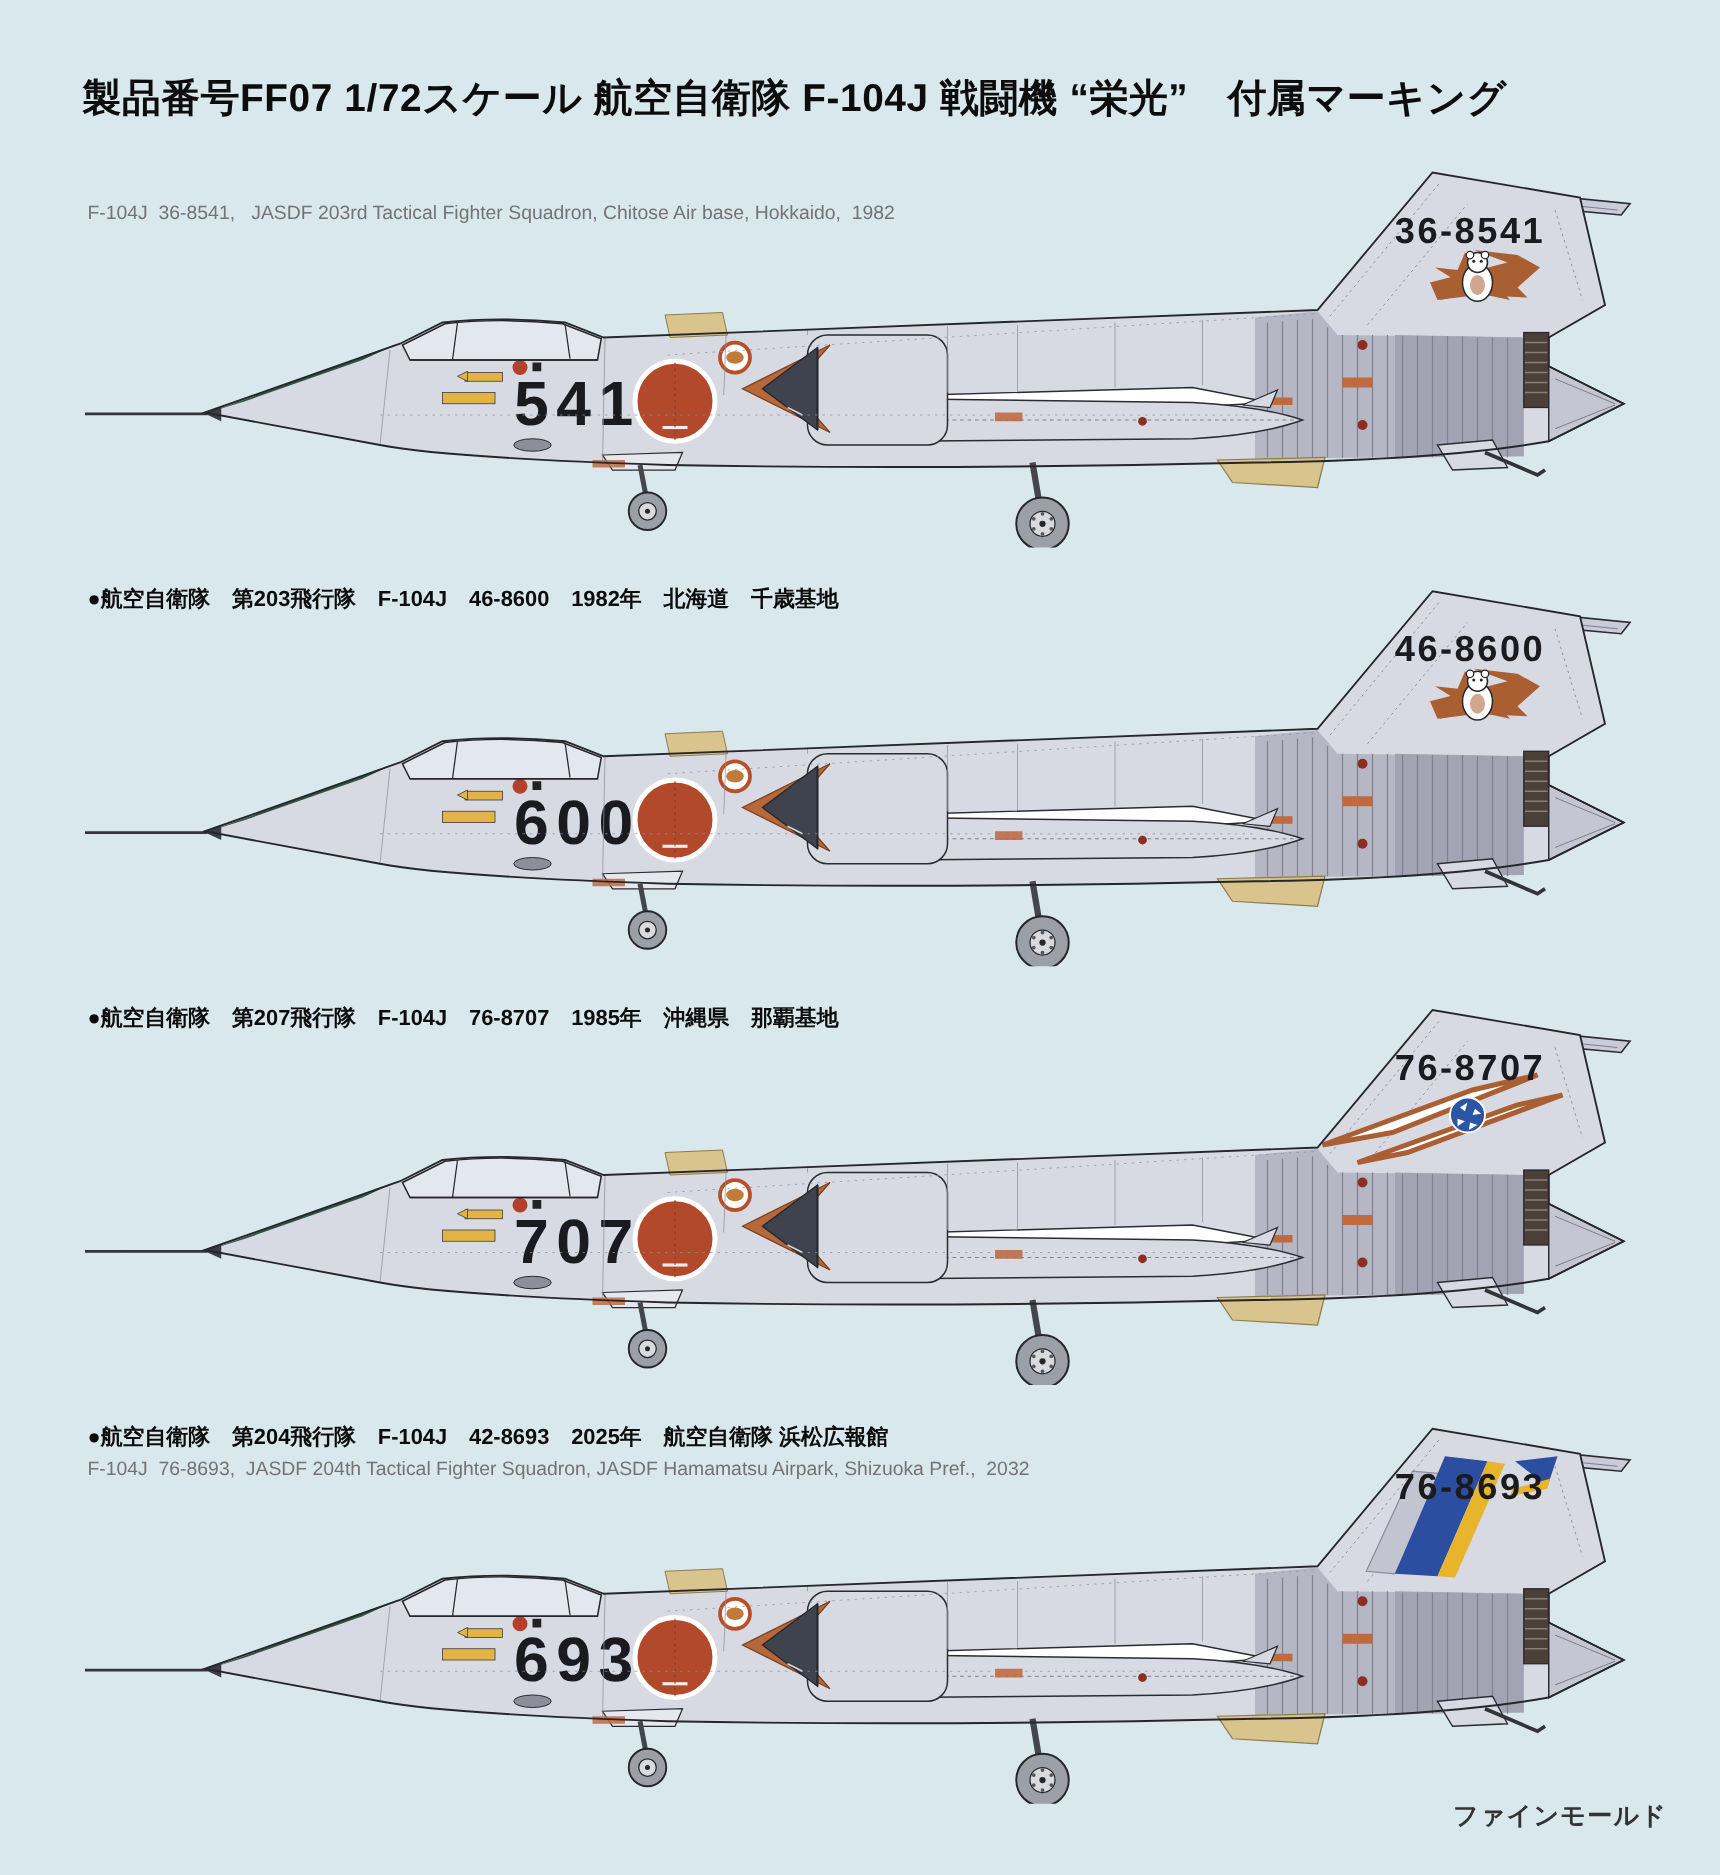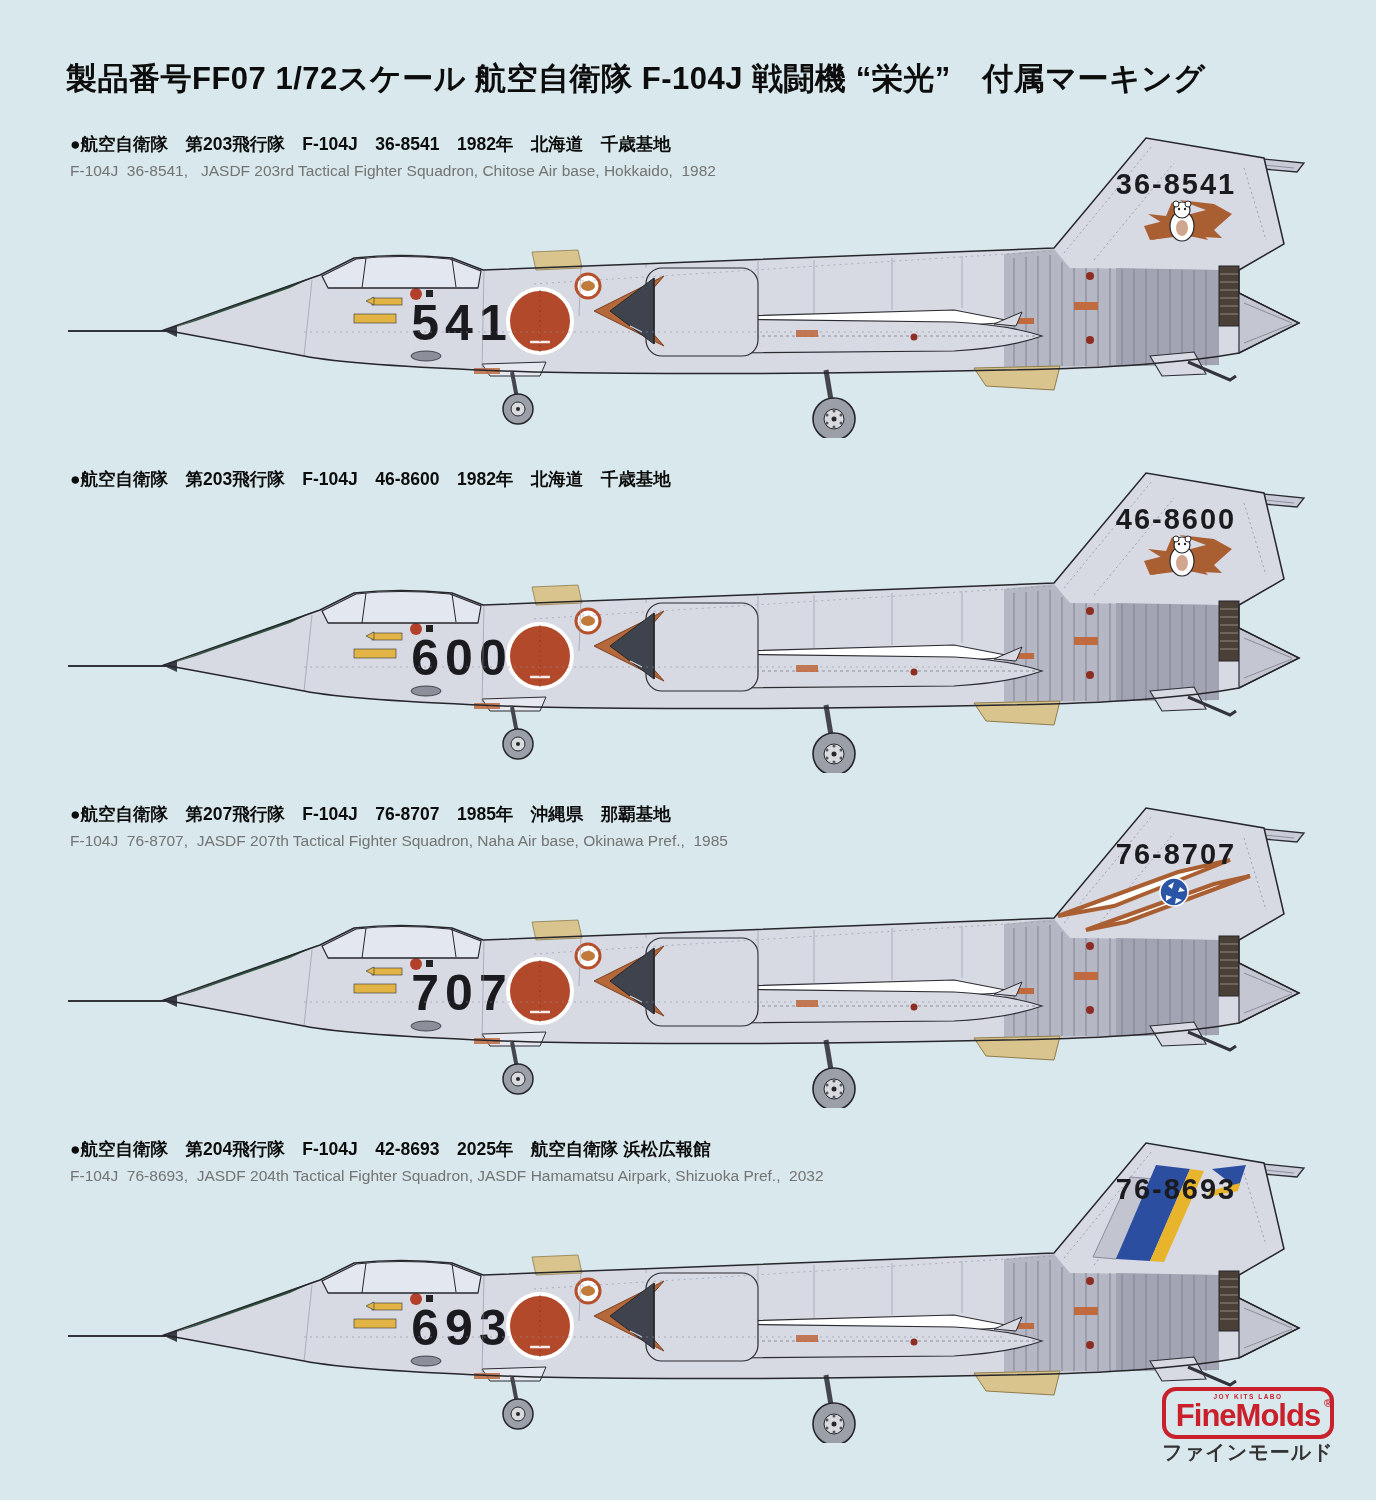--- a/index.html
+++ b/index.html
@@ -38,21 +38,20 @@
   .brand-reg{position:absolute;right:-2px;bottom:26px;color:#c9202c;font-size:11px;font-weight:bold;}
   .brand-jp{margin-top:0;color:#333;font-size:20px;font-weight:bold;letter-spacing:1px;}
 </style>
 </head>
 <body style="background: rgb(216, 232, 236);">
 
 <div class="sheet-title">製品番号FF07 1/72スケール 航空自衛隊 F-104J 戦闘機 “栄光”　付属マーキング</div>
 
 <div class="rows">
   <div class="row">
-    <div class="cap-jp">●航空自衛隊　第203飛行隊　F-104J　36-8541　1982年　北海道　千歳基地</div>
     <div class="cap-en">F-104J  36-8541,   JASDF 203rd Tactical Fighter Squadron, Chitose Air base, Hokkaido,  1982</div>
     <svg class="plane" viewBox="0 0 1300 320">
 
       <g>
         <polygon points="1100,30 1250,45 1243,54 1100,41" fill="#c9ccd8" stroke="#2b2b31" stroke-width="1.3"></polygon>
         <ellipse cx="1102" cy="35" rx="13" ry="5" fill="#c9ccd8" stroke="#2b2b31" stroke-width="1.1"></ellipse>
         <line x1="1110" y1="37" x2="1240" y2="50" stroke="#7c7e8c" stroke-width=".8"></line>
       </g>
 
       <path d="M110,212
@@ -442,21 +441,20 @@
         L266,157 L300,140 Q345,135 398,140 L429,152
         Q700,142 1000,130
         L1092,20 L1210,40 L1230,126 L1185,152
         L1185,175 L1245,205 L1185,235
         Q1100,250 950,252 Q700,258 480,254 Q300,248 250,238 Z" fill="none" stroke="#26262b" stroke-width="1.5"></path>
     </svg>
   </div>
 
   <div class="row">
     <div class="cap-jp">●航空自衛隊　第207飛行隊　F-104J　76-8707　1985年　沖縄県　那覇基地</div>
-    <div class="cap-en">F-104J  76-8707,  JASDF 207th Tactical Fighter Squadron, Naha Air base, Okinawa Pref.,  1985</div>
     <svg class="plane" viewBox="0 0 1300 320">
 
       <g>
         <polygon points="1100,30 1250,45 1243,54 1100,41" fill="#c9ccd8" stroke="#2b2b31" stroke-width="1.3"></polygon>
         <ellipse cx="1102" cy="35" rx="13" ry="5" fill="#c9ccd8" stroke="#2b2b31" stroke-width="1.1"></ellipse>
         <line x1="1110" y1="37" x2="1240" y2="50" stroke="#7c7e8c" stroke-width=".8"></line>
       </g>
 
       <path d="M110,212
         L266,157 L300,140 Q345,135 398,140 L429,152
@@ -846,19 +844,14 @@
         L266,157 L300,140 Q345,135 398,140 L429,152
         Q700,142 1000,130
         L1092,20 L1210,40 L1230,126 L1185,152
         L1185,175 L1245,205 L1185,235
         Q1100,250 950,252 Q700,258 480,254 Q300,248 250,238 Z" fill="none" stroke="#26262b" stroke-width="1.5"></path>
     </svg>
   </div>
 </div>
 
 <div class="brandlogo">
-  <div class="brand-box">
-    <span class="brand-tag">JOY KITS LABO</span>
-    <span class="brand-name">FineMolds</span>
-    <span class="brand-reg">®</span>
-  </div>
   <div class="brand-jp">ファインモールド</div>
 </div>
 
 </body></html>

